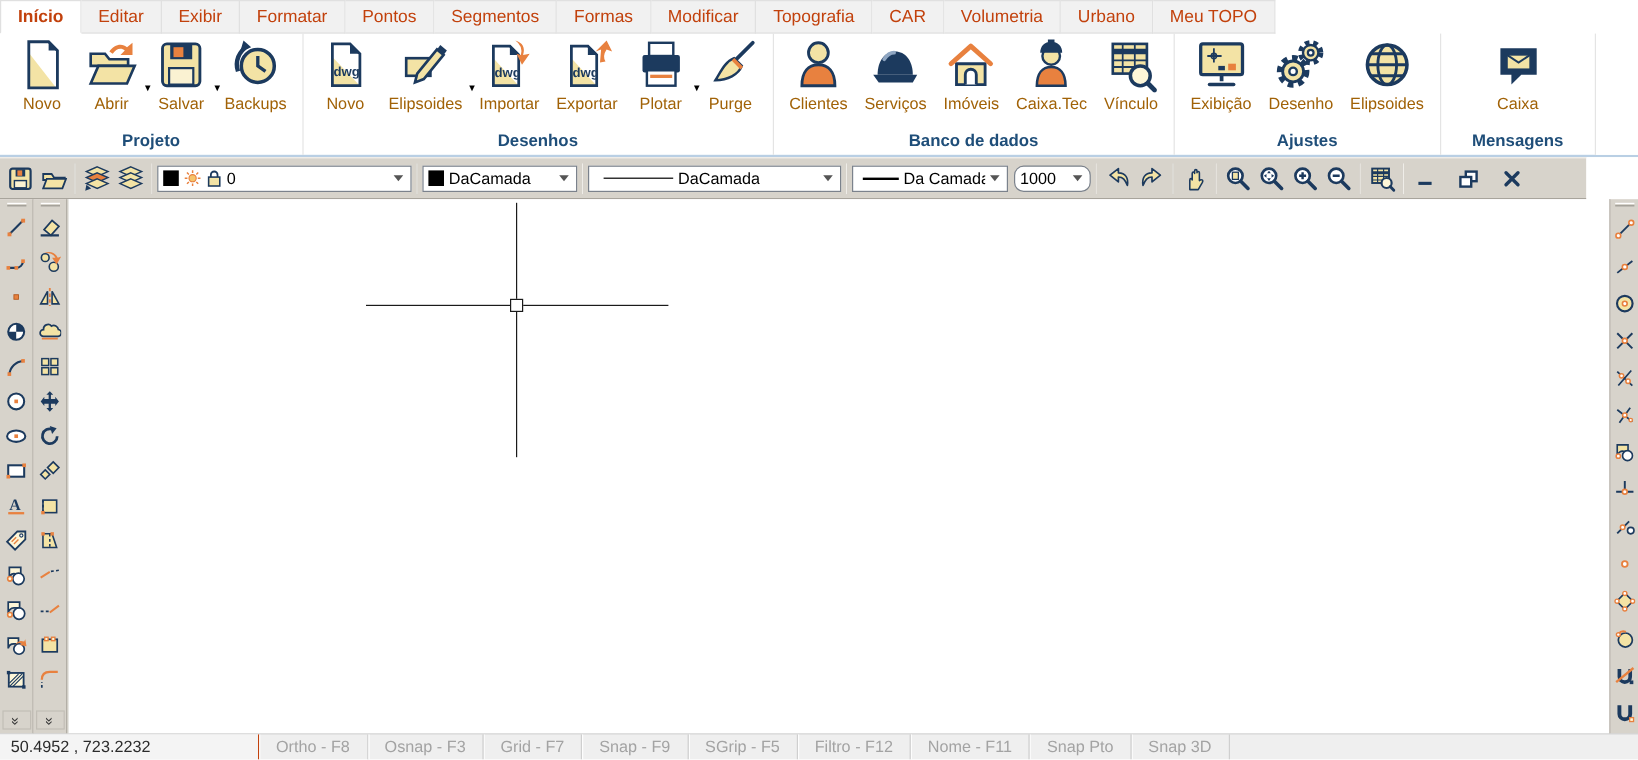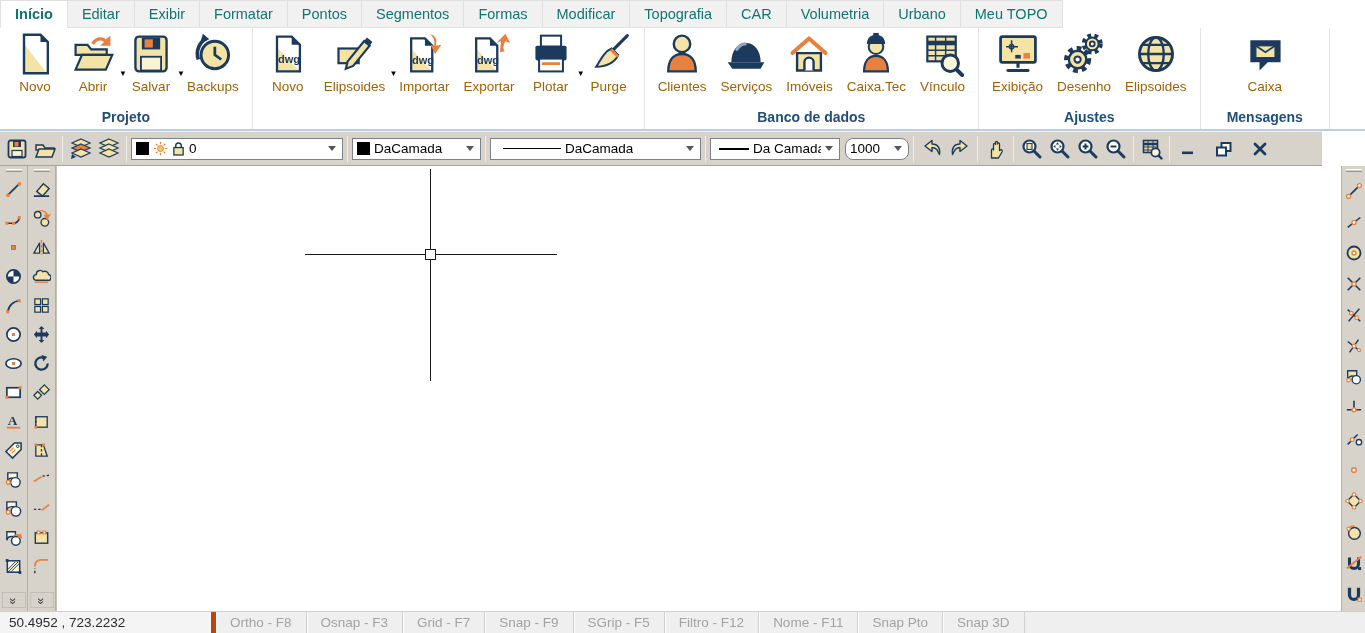--- a/index.html
+++ b/index.html
@@ -1,20 +1,20 @@
 <!DOCTYPE html>
 <html><head>
 <meta charset="utf-8">
 <style>
   html,body{margin:0;padding:0;background:#fff;width:1365px;height:633px;overflow:hidden;
     font-family:"Liberation Sans",sans-serif;-webkit-font-smoothing:antialiased;}
   *{box-sizing:border-box;}
   
   .tabbar{display:flex;height:28px;background:#fff;align-items:stretch;}
-  .tab{padding:0 14px;display:flex;align-items:center;font-size:14.5px;color:#0f766e;
+  .tab{padding:0 14px;display:flex;align-items:center;font-size:14.5px;color:#c2410c;
     background:#f1f1f1;border:1px solid #e0e0e0;border-left:none;cursor:default;white-space:nowrap;}
   .tab:first-child{border-left:1px solid #e0e0e0;}
   .tab.active{background:#fff;font-weight:bold;border-bottom:1px solid #fff;}
   .tabbar-fill{flex:1;background:#fff;}
   
   .ribbon{display:flex;height:103px;background:#fff;border-bottom:2px solid #b9cfe4;align-items:stretch;}
   .rgroup{display:flex;flex-direction:column;border-right:1px solid #e4e4e4;padding:0 6px;}
   .rgroup-items{display:flex;flex:1;align-items:flex-start;justify-content:center;}
   .rgroup-label{text-align:center;font-weight:bold;color:#1f4e79;font-size:14px;padding:0 4px 4px;}
   .ritem{position:relative;display:flex;flex-direction:column;align-items:center;
@@ -49,21 +49,21 @@
   .canvas{flex:1;background:#fff;position:relative;border-left:1px solid #c6c2ba;}
   .xline{position:absolute;background:#1a1a1a;}
   .pickbox{position:absolute;width:11px;height:11px;border:1px solid #1a1a1a;background:#fff;}
   .rdock{width:24px;background:#d7d3cb;border-left:1px solid #b3afa7;display:flex;flex-direction:column;
     align-items:center;padding-top:2px;}
   .rdkb{width:22px;height:31px;display:flex;align-items:center;justify-content:center;cursor:pointer;}
   
   .status{display:flex;height:22px;background:#efefef;border-top:1px solid #cfcfcf;align-items:stretch;
     font-size:13.5px;}
   .coords{width:216px;display:flex;align-items:center;padding-left:9px;color:#2b2b2b;
-    background:#f4f4f4;border-right:5px solid #c2410c;}
+    background:#f4f4f4;border-right:1px solid #c2410c;}
   .sbtn{display:flex;align-items:center;padding:0 14px;color:#a3a3a3;border-right:1px solid #cfcfcf;
     box-shadow:inset 1px 0 0 #fdfdfd;cursor:pointer;white-space:nowrap;}
   .status-fill{flex:1;}
 </style>
 </head>
 <body>
 
 <div class="tabbar">
   <div class="tab active">Início</div>
   <div class="tab">Editar</div>
@@ -181,20 +181,21 @@
       </div>
       <div class="ritem">
         <svg width="44" height="46" viewBox="0 0 48 48">
           <path d="M44 4L28 20" stroke="#1c3a5e" stroke-width="3.4" stroke-linecap="round"></path>
           <path d="M27 18l7 7c-3 8-13 13-24 13 5-8 9-17 17-20z" fill="#f3e3a5" stroke="#1c3a5e" stroke-width="2.2"></path>
           <path d="M26 19l8 8" stroke="#e8813f" stroke-width="3.4"></path>
           </svg>
         <span class="rlabel">Purge</span>
       </div>
     </div>
+    <div class="rgroup-label">Desenhos</div>
   </div>
 
   <div class="rgroup">
     <div class="rgroup-items">
       <div class="ritem">
         <svg width="44" height="46" viewBox="0 0 48 48">
           <circle cx="24" cy="13" r="9" fill="#f3e3a5" stroke="#1c3a5e" stroke-width="2.6"></circle>
           <path d="M9 43c0-13 6-19 15-19s15 6 15 19z" fill="#e8813f" stroke="#1c3a5e" stroke-width="2.6"></path>
           </svg>
         <span class="rlabel">Clientes</span>

